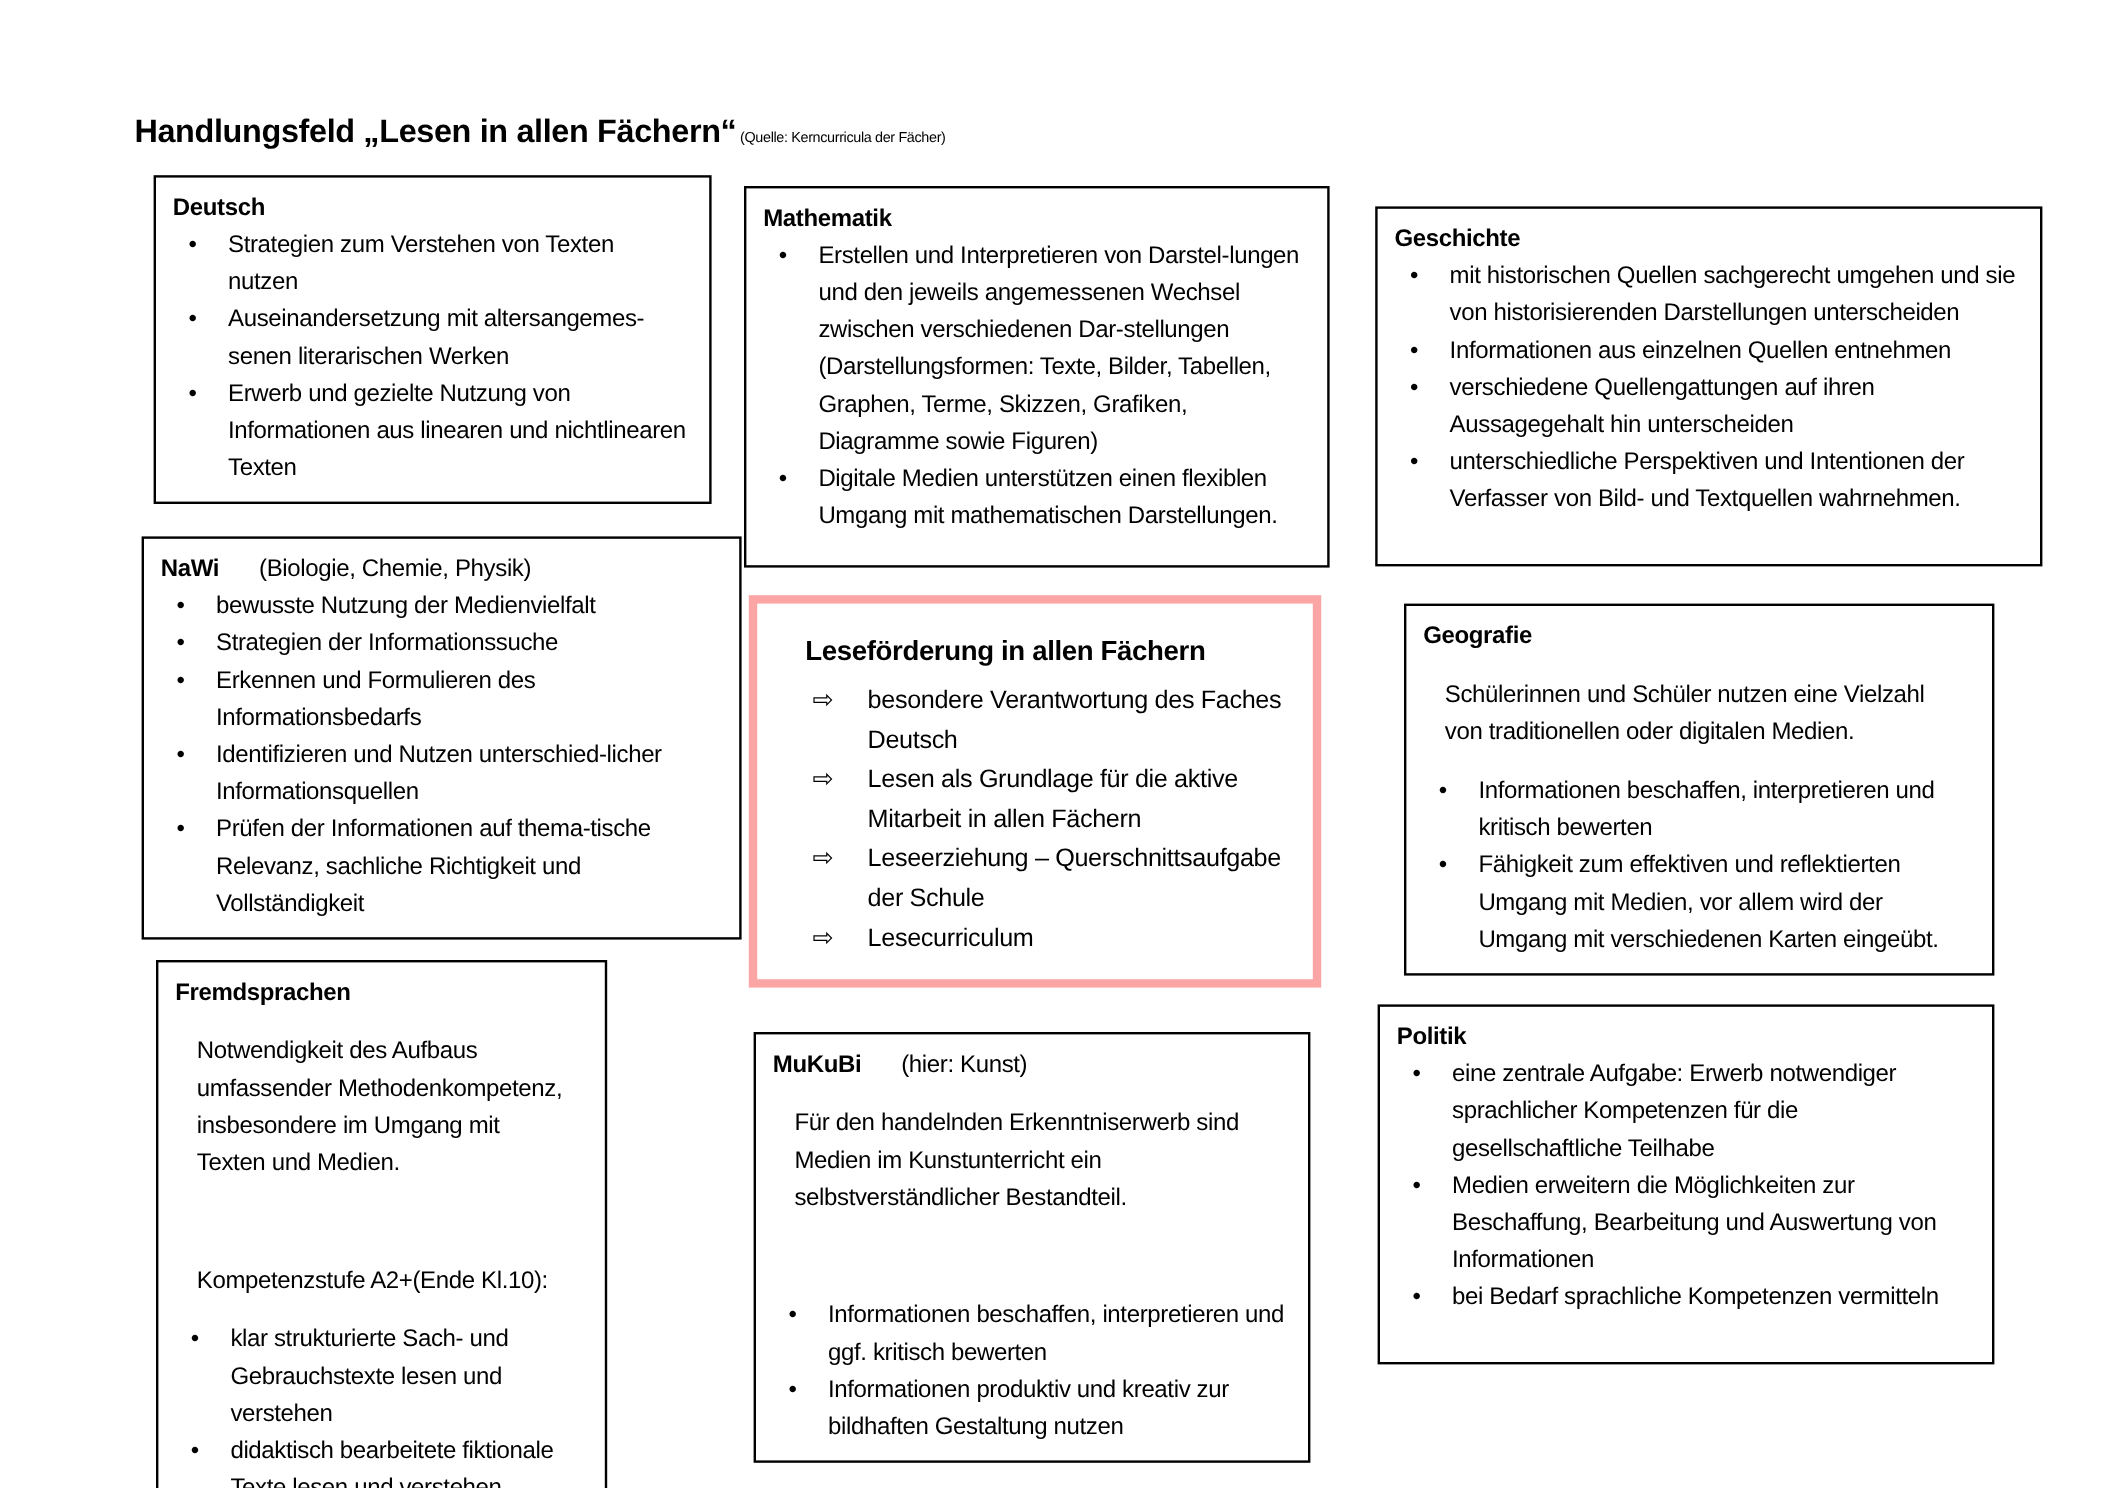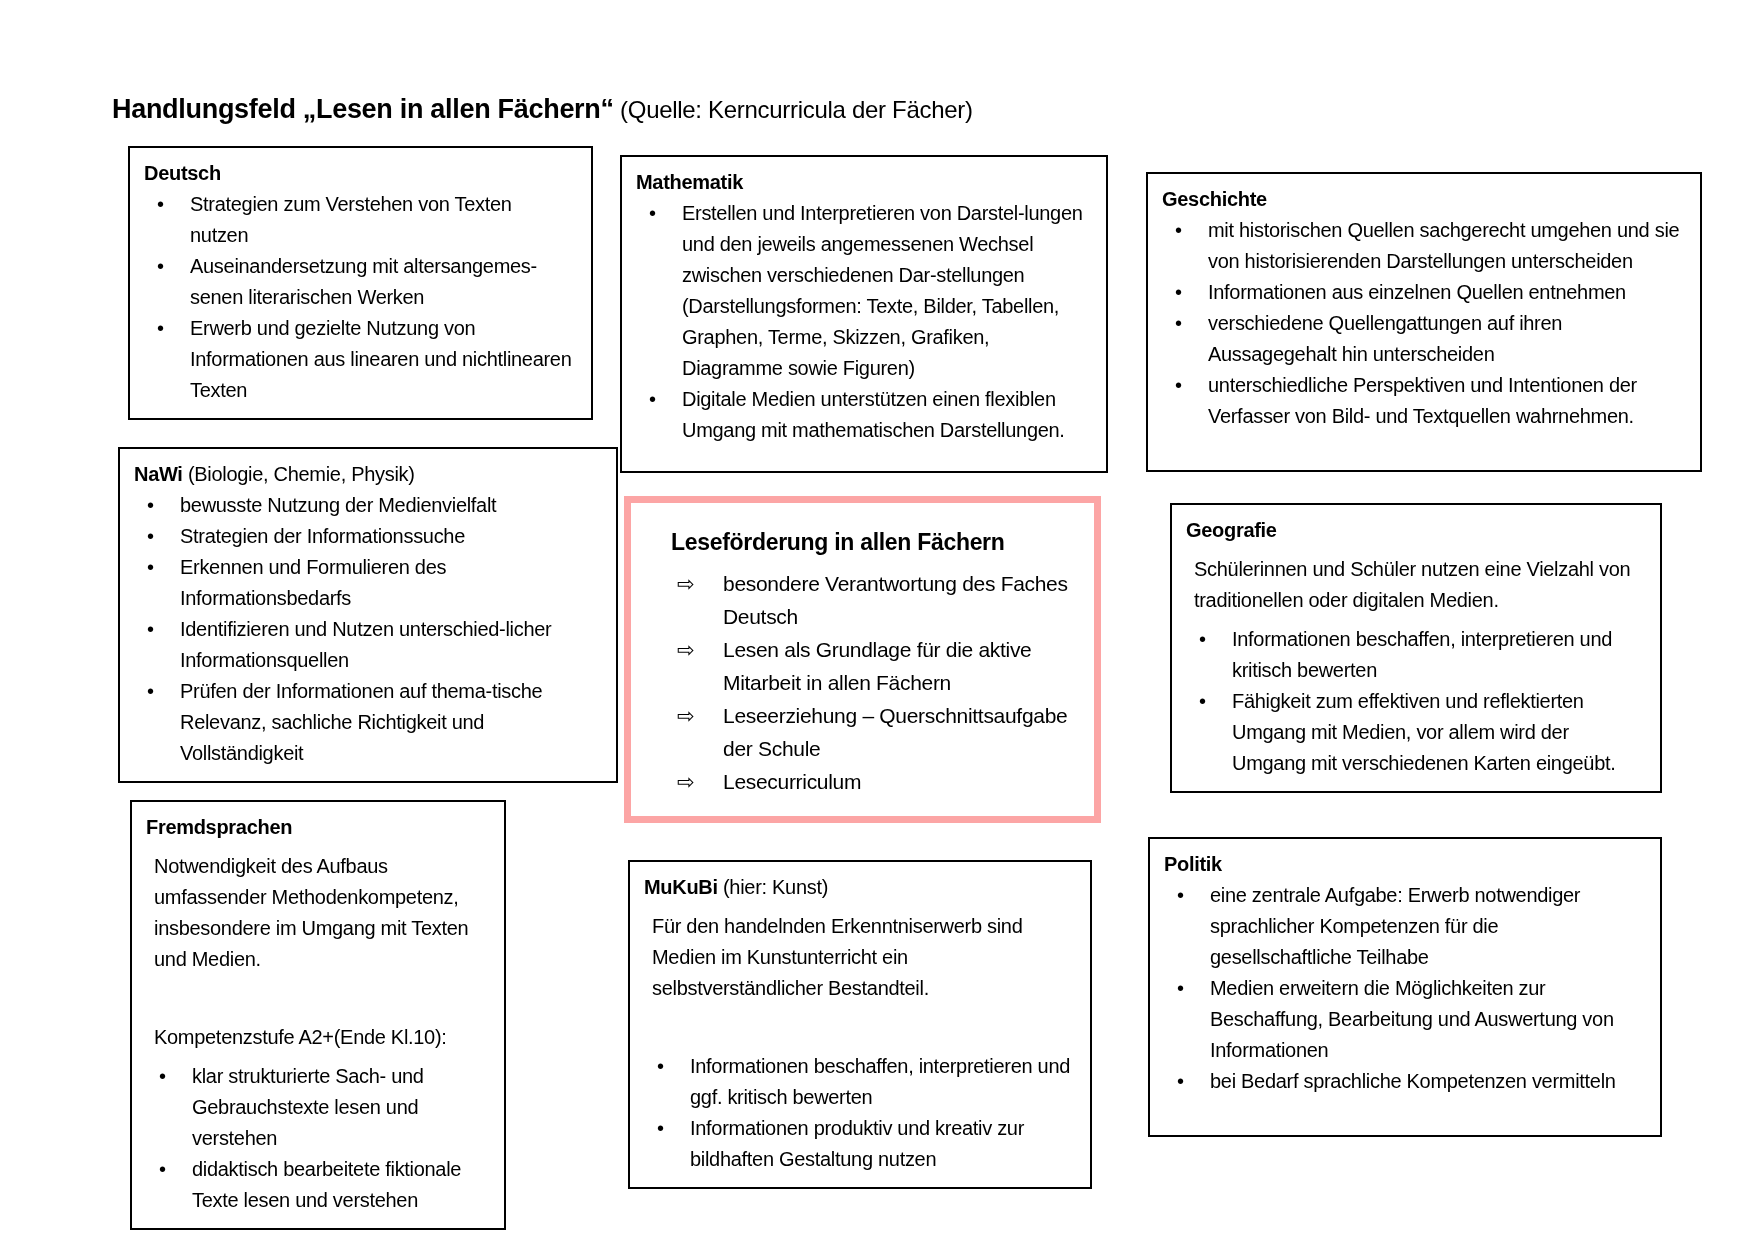--- a/index.html
+++ b/index.html
@@ -7,31 +7,31 @@
   body {
     width:1754px; height:1240px; position:relative;
     background:#ffffff; color:#000;
     font-family:"Liberation Sans", sans-serif;
     letter-spacing:-0.3px;
   }
   .page-title {
     position:absolute; left:112px; top:94px; margin:0;
     font-size:27px; font-weight:bold; white-space:nowrap;
   }
-  .page-title .src { font-size:24px; font-weight:normal; }
+  .page-title .src { font-size:12px; font-weight:normal; }
 
   .box {
     position:absolute; border:2px solid #000; background:#fff;
     padding:10px 16px 12px 14px;
     font-size:20px; line-height:31px;
   }
   .box-title { margin:0; font-size:20px; line-height:31px; font-weight:bold; }
-  .box-title .ts { font-weight:normal; }
+  .box-title .ts { font-weight:normal;padding-left:28px; }
 
-  .intro p { margin:8px; }
+  .intro p { margin:18px; }
   .intro p.blank { min-height:31px; }
 
   ul.bullets { list-style:none; margin:0; padding:0; }
   ul.bullets li { position:relative; padding-left:46px; }
   ul.bullets .marker { position:absolute; left:13px; top:0; }
 
   
   #box-deutsch       { left:128px;  top:146px; width:465px;  min-height:260px; }
   #box-mathematik    { left:620px;  top:155px; width:488px;  min-height:318px; }
   #box-geschichte    { left:1146px; top:172px; width:556px;  min-height:300px; }

